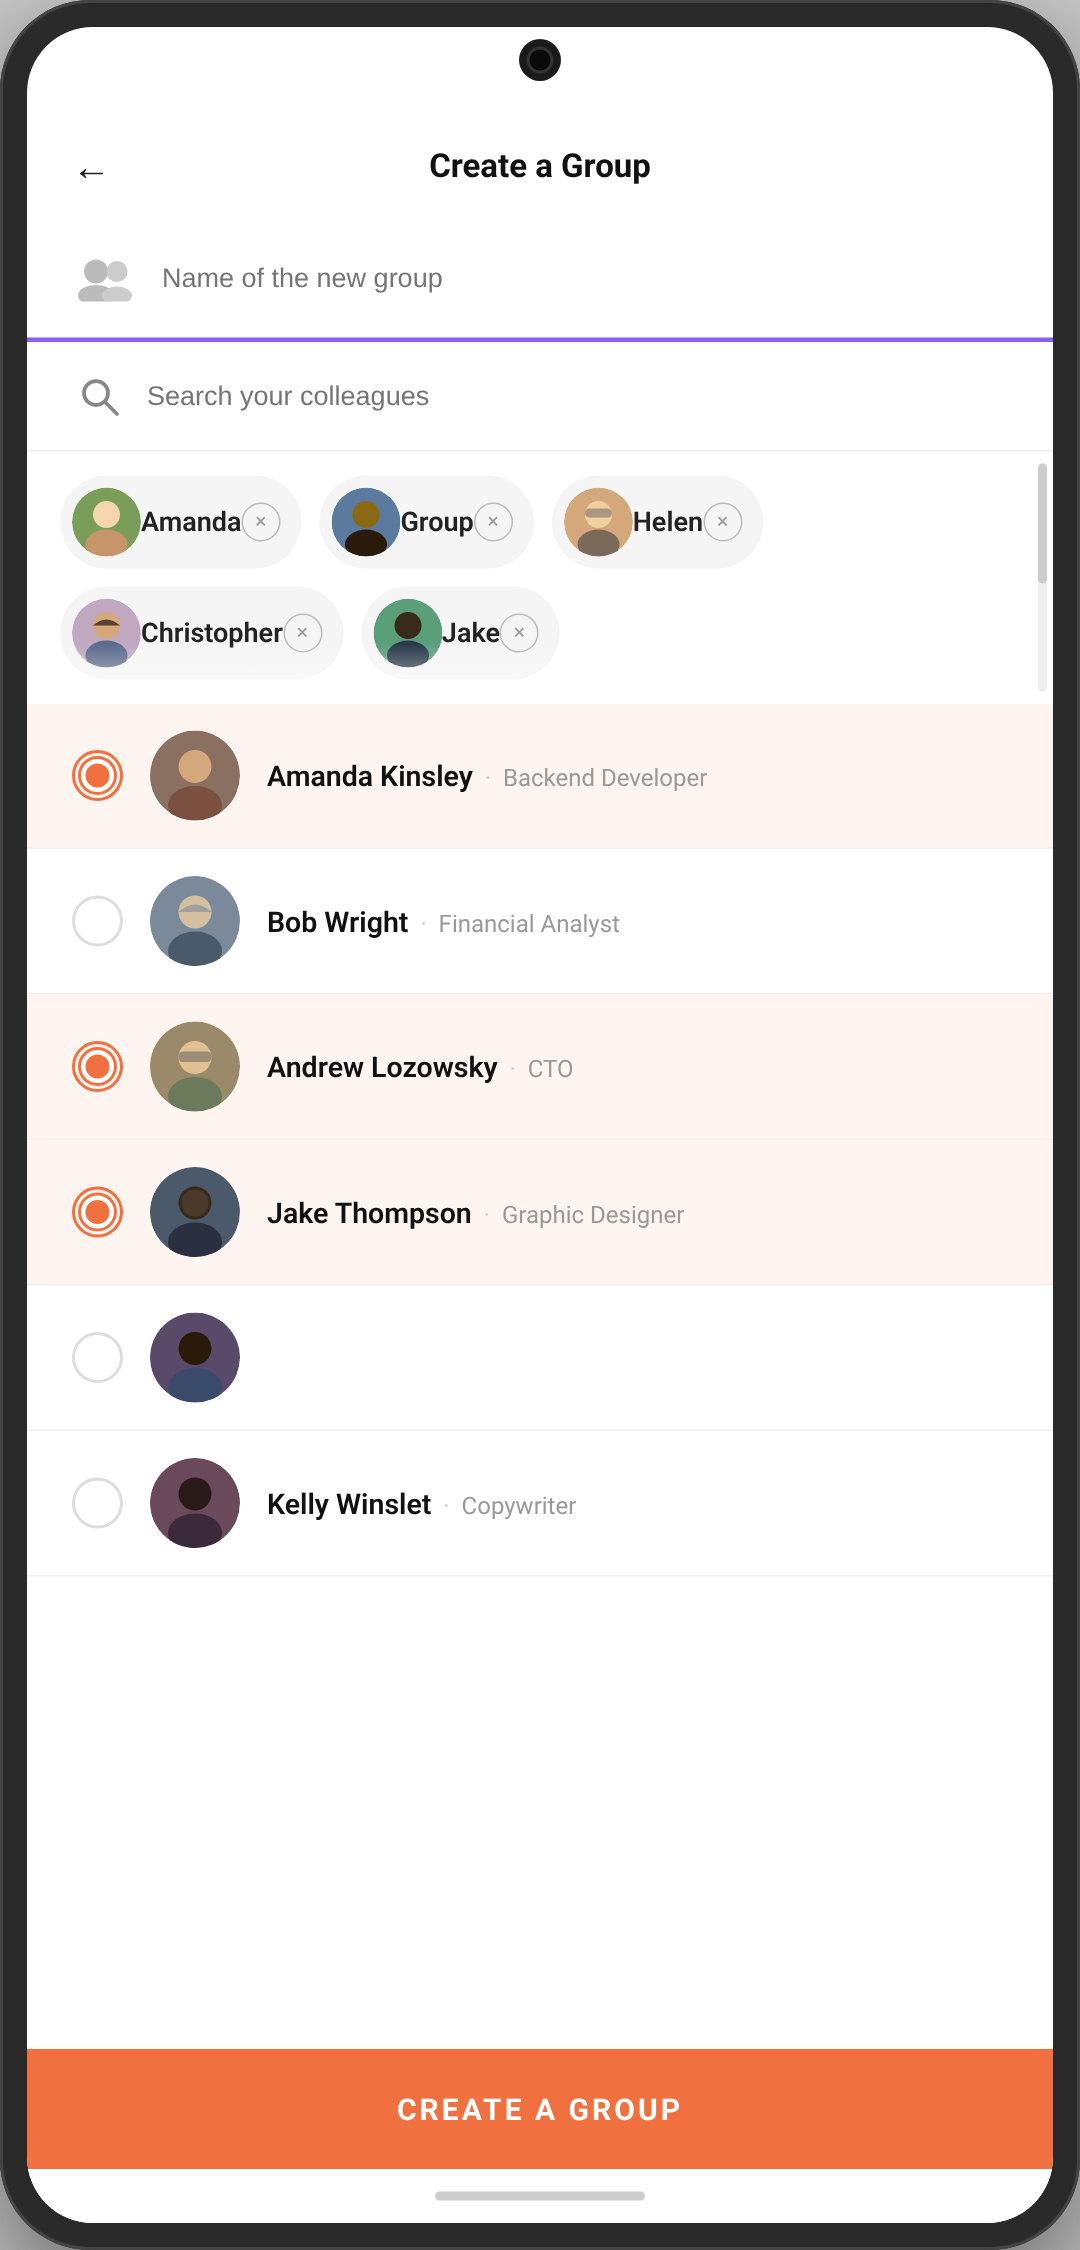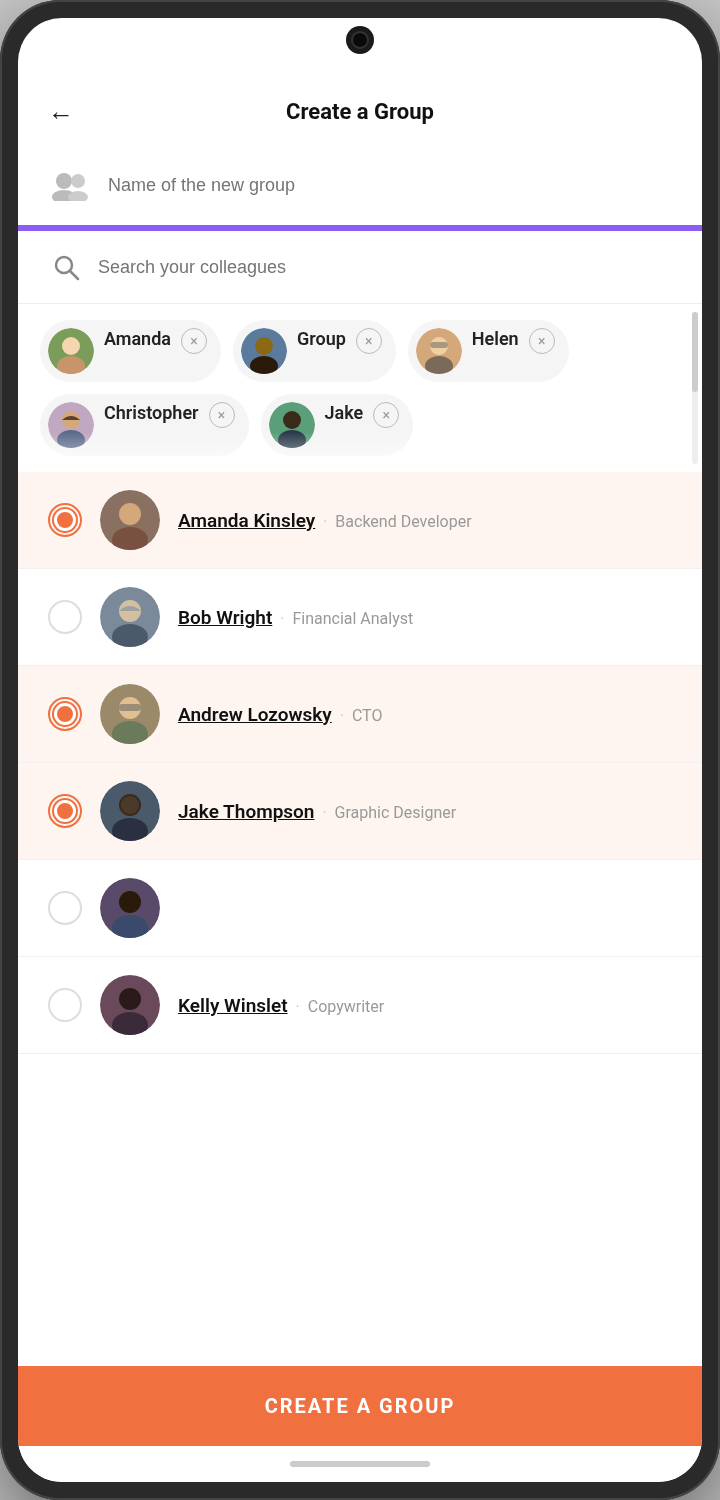--- a/index.html
+++ b/index.html
@@ -83,21 +83,21 @@
       transform: translateX(-50%);
       font-size: 22px;
       font-weight: 700;
       color: #111;
     }
     
     .group-name-row {
       display: flex;
       align-items: center;
       padding: 18px 30px;
-      border-bottom: 6px solid #8b5cf6;
+      border-bottom: 3px solid #8b5cf6;
     }
     .group-icon {
       width: 44px;
       height: 44px;
       display: flex;
       align-items: center;
       justify-content: center;
       margin-right: 16px;
       flex-shrink: 0;
     }
@@ -139,25 +139,24 @@
       position: relative;
       overflow: hidden;
     }
     .chips-grid {
       display: flex;
       flex-wrap: wrap;
       gap: 12px;
     }
     .chip {
       display: flex;
-      align-items: flex-start;
+      align-items: center;
       background: #f5f5f5;
       border-radius: 50px;
       padding: 8px 14px 8px 8px;
-      gap: 10px;
       cursor: pointer;
     }
     .chip-avatar {
       width: 46px;
       height: 46px;
       border-radius: 50%;
       overflow: hidden;
       flex-shrink: 0;
     }
     .chip-avatar svg, .chip-avatar .avatar-img {
@@ -238,21 +237,20 @@
       flex-shrink: 0;
       background: #ddd;
     }
     .contact-info {
       flex: 1;
     }
     .contact-name {
       font-size: 19px;
       color: #111;
       font-weight: 600;
-      text-decoration: underline;
     }
     .contact-role {
       font-size: 16px;
       color: #999;
       font-weight: 400;
     }
     .contact-separator {
       color: #ccc;
       margin: 0 4px;
     }

